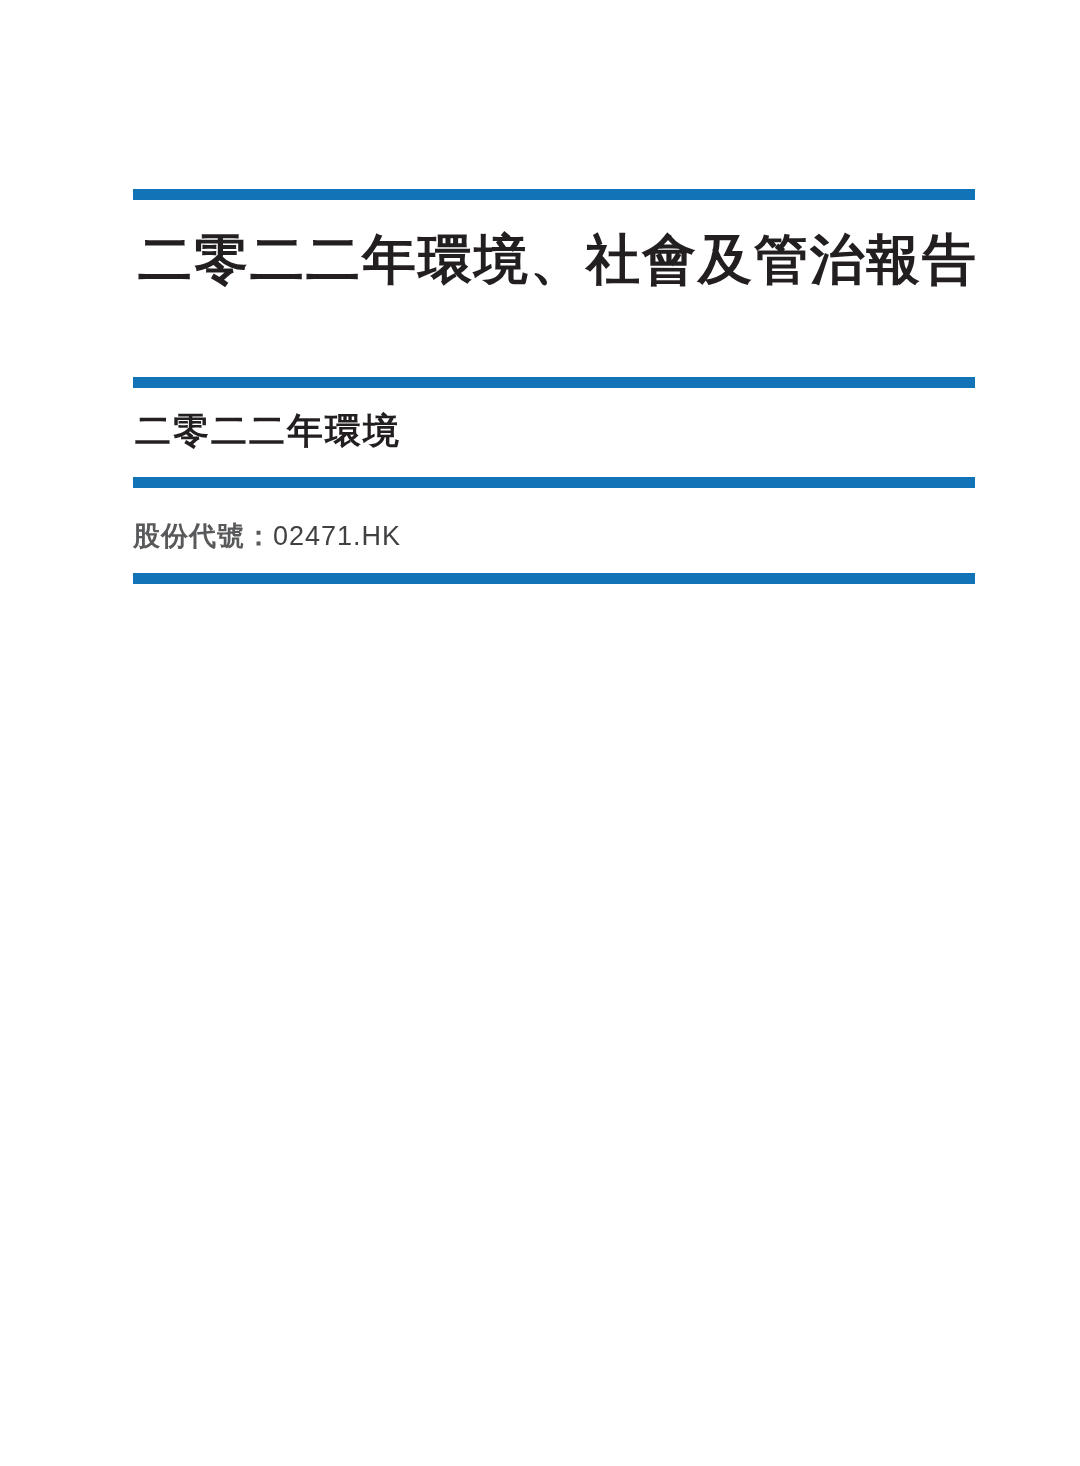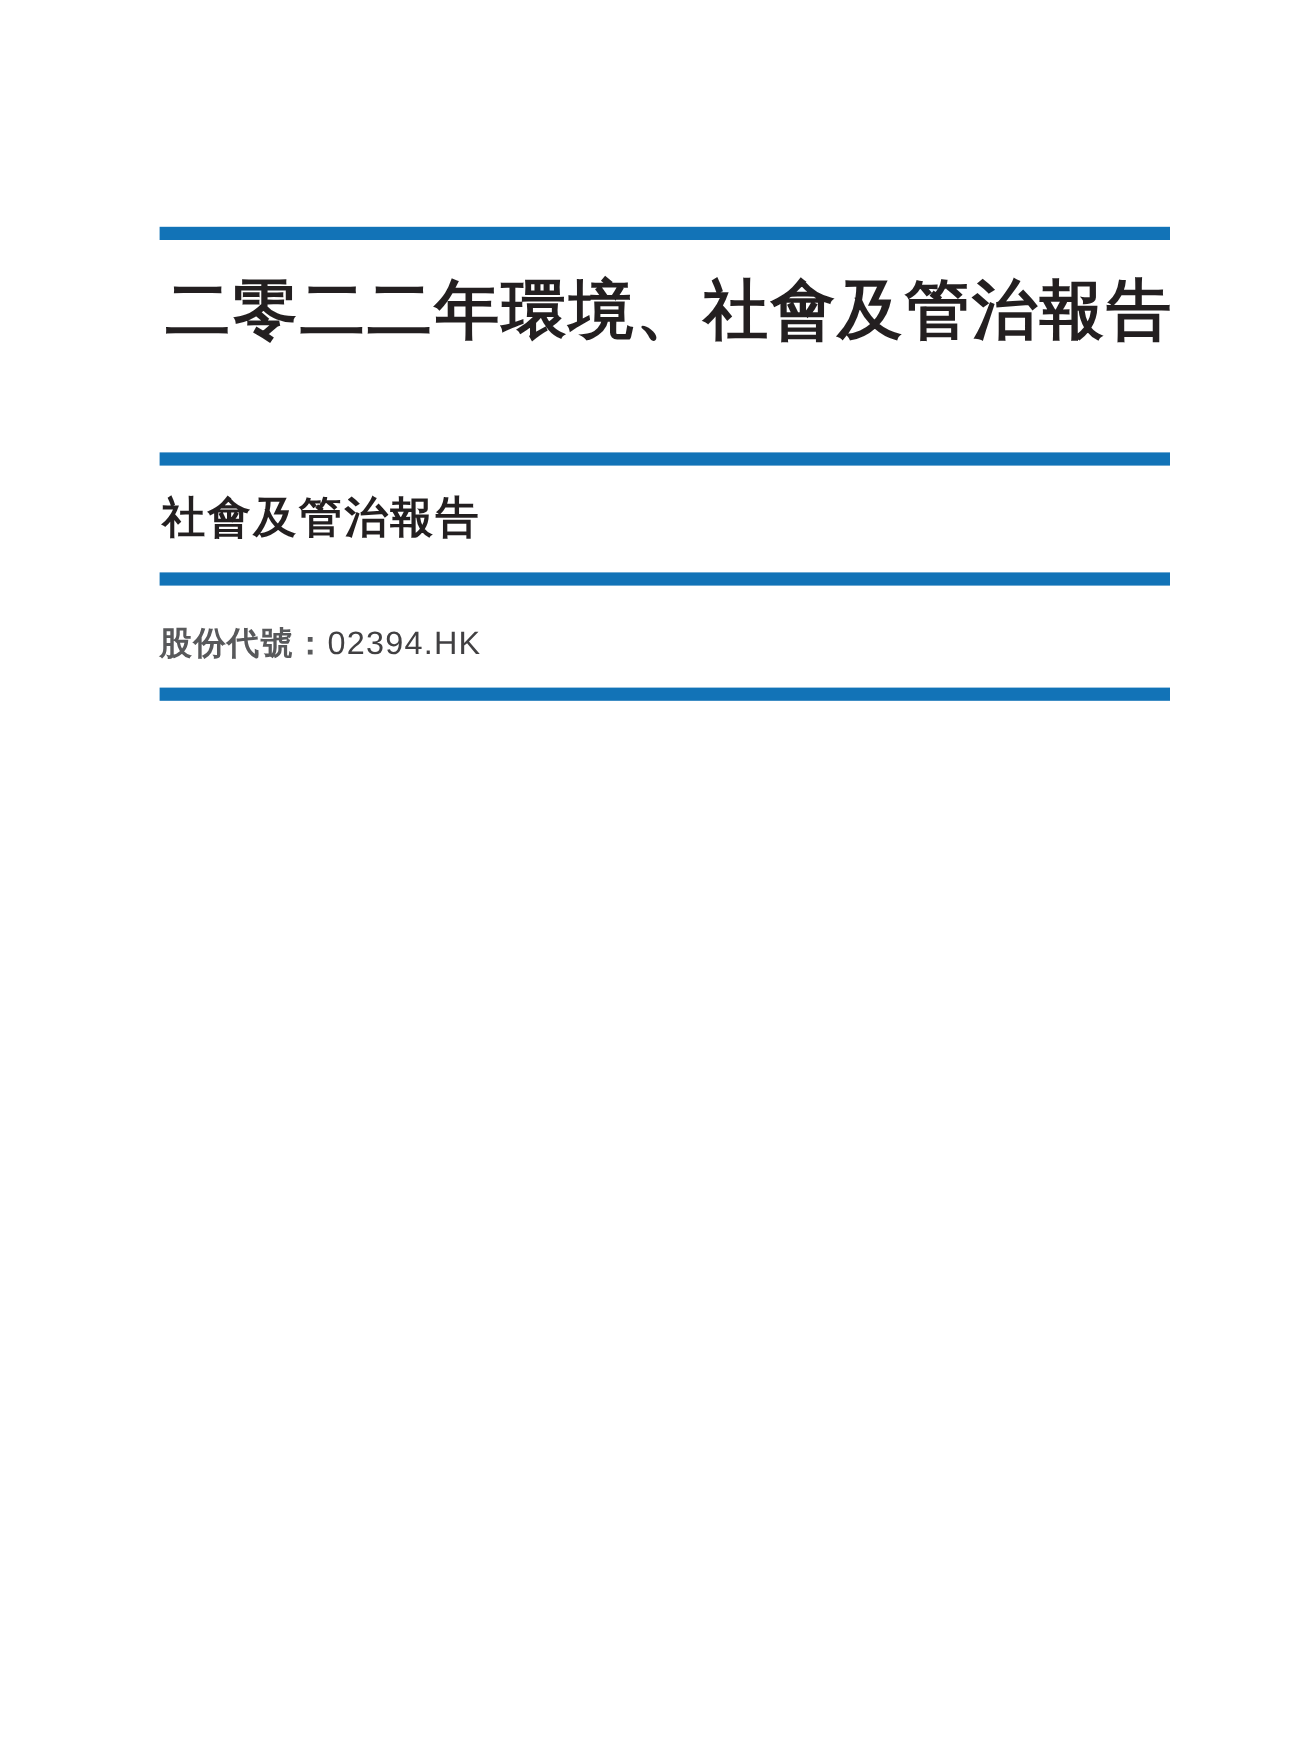--- a/index.html
+++ b/index.html
@@ -71,23 +71,23 @@
 <body>
 
 <div class="page">
 
   <div class="rule rule-top"></div>
 
   <h1 class="report-title">二零二二年環境、社會及管治報告</h1>
 
   <div class="rule rule-title"></div>
 
-  <h2 class="company-name">社會及管治報告</h2>
+  <h2 class="company-name">二零二二年環境</h2>
 
   <div class="rule rule-company"></div>
 
   <p class="stock-code">
-    <span class="label">股份代號：</span><span class="value">02394.HK</span>
+    <span class="label">股份代號：</span><span class="value">02471.HK</span>
   </p>
 
   <div class="rule rule-bottom"></div>
 
 </div>
 
 </body></html>

